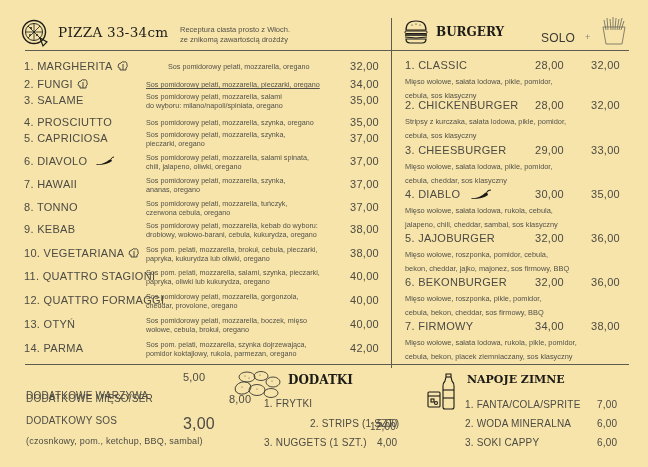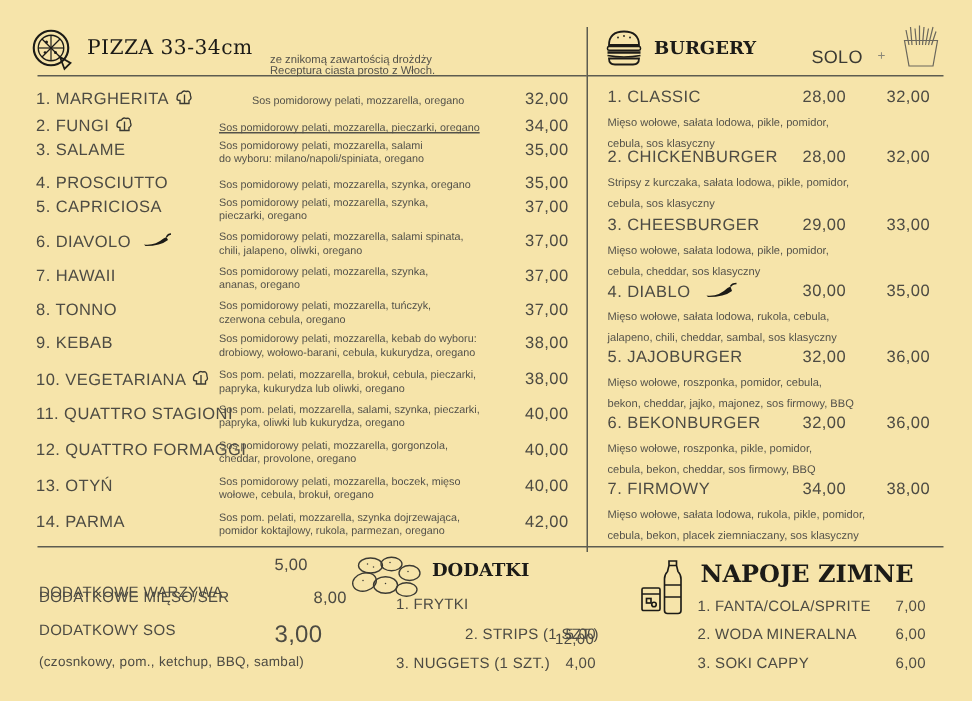--- a/index.html
+++ b/index.html
@@ -58,21 +58,21 @@
     <line x1="5.5" y1="14" x2="22.5" y2="14" stroke="#1c1b17" stroke-width="0.8"></line>
     <line x1="8" y1="8" x2="20" y2="20" stroke="#1c1b17" stroke-width="0.8"></line>
     <line x1="20" y1="8" x2="8" y2="20" stroke="#1c1b17" stroke-width="0.8"></line>
     <circle cx="11" cy="10" r="1" fill="#1c1b17"></circle>
     <circle cx="17" cy="17" r="1" fill="#1c1b17"></circle>
     <circle cx="10" cy="17" r="0.9" fill="#1c1b17"></circle>
     <path d="M20 20 L27 24 L23 28 Z" fill="none" stroke="#1c1b17" stroke-width="1.2"></path>
   </svg>
 </div>
 <div class="abs title-serif" style="left:58px; top:24px; font-size:13.5px; font-weight:normal; letter-spacing:0.3px;">PIZZA 33-34cm</div>
-<div class="abs desc" style="left:180px; top:42px; font-size:7.5px;">Receptura ciasta prosto z Włoch.</div>
+<div class="abs desc" style="left:180px; top:25px; font-size:7.5px;">Receptura ciasta prosto z Włoch.</div>
 <div class="abs desc" style="left:180px; top:35px; font-size:7.5px;">ze znikomą zawartością drożdży</div>
 <div class="hline" style="left:25px; top:50px; width:366px;"></div>
 
 <div>
   <div class="pizza-row" style="top:58px;">
     <span class="pizza-name"><span>1. MARGHERITA</span><span class="tag-icon"><svg width="12" height="10" viewBox="0 0 12 10">
             <path d="M1 6 Q1 2 4 2 Q5 0 7 1 Q10 0 10 4 Q11 6 9 7 L9 9 L3 9 L3 7 Q1 7 1 6 Z" fill="none" stroke="#3b3a33" stroke-width="0.9"></path>
             <path d="M6 3 L6 9" stroke="#3b3a33" stroke-width="0.9"></path>
           </svg></span></span>
     <span class="pizza-desc desc" style="top:4px;padding-left:22px;"><span>Sos pomidorowy pelati, mozzarella, oregano</span></span>
@@ -293,21 +293,21 @@
 <div class="hline" style="left:25px; top:364px; width:604px;"></div>
 
 <div>
   <div class="bottom-row" style="left:26px; top:390px;">
     <span>DODATKOWE WARZYWA</span>
   </div>
   <div class="bottom-row" style="left:183px; top:371px; font-size:11px;">5,00</div>
   <div class="bottom-row" style="left:26px; top:393px;">
     <span>DODATKOWE MIĘSO/SER</span>
   </div>
-  <div class="bottom-row" style="left:166px; top:393px; font-size:11px;padding-left:43px;">8,00</div>
+  <div class="bottom-row" style="left:186px; top:393px; font-size:11px;padding-left:43px;">8,00</div>
   <div class="bottom-row" style="left:26px; top:415px;">
     <span>DODATKOWY SOS</span>
   </div>
   <div class="bottom-row" style="left:183px; top:415px; font-size:16px;">3,00</div>
   <div class="bottom-row" style="left:26px; top:436px; font-size:9px;">(czosnkowy, pom., ketchup, BBQ, sambal)</div>
 </div>
 
 <div class="abs" style="left:233px; top:368px; width:48px; height:32px;">
   <svg width="48" height="32" viewBox="0 0 48 32">
     <g fill="none" stroke="#3b3a33" stroke-width="0.9">
@@ -345,21 +345,21 @@
       <line x1="1" y1="24" x2="13" y2="24"></line>
       <rect x="4" y="27" width="3" height="3"></rect>
       <circle cx="9" cy="31" r="1.5"></circle>
       <path d="M19 2 L24 2 L24 5 L25 9 Q27 11 27 14 L27 35 Q27 37 25 37 L18 37 Q16 37 16 35 L16 14 Q16 11 18 9 L19 5 Z"></path>
       <line x1="19" y1="5" x2="24" y2="5"></line>
       <line x1="16" y1="18" x2="27" y2="18"></line>
       <line x1="16" y1="26" x2="27" y2="26"></line>
     </g>
   </svg>
 </div>
-<div class="abs title-serif" style="left:467px; top:373px; font-size:16px;">NAPOJE ZIMNE</div>
+<div class="abs title-serif" style="left:467px; top:373px; font-size:11px;">NAPOJE ZIMNE</div>
 <div>
   <div class="bottom-row" style="left:465px; top:399px;">1. FANTA/COLA/SPRITE</div>
   <div class="bottom-row" style="left:597px; top:399px;">7,00</div>
   <div class="bottom-row" style="left:465px; top:418px;">2. WODA MINERALNA</div>
   <div class="bottom-row" style="left:597px; top:418px;">6,00</div>
   <div class="bottom-row" style="left:465px; top:437px;">3. SOKI CAPPY</div>
   <div class="bottom-row" style="left:597px; top:437px;">6,00</div>
 </div>
 
 </body></html>

